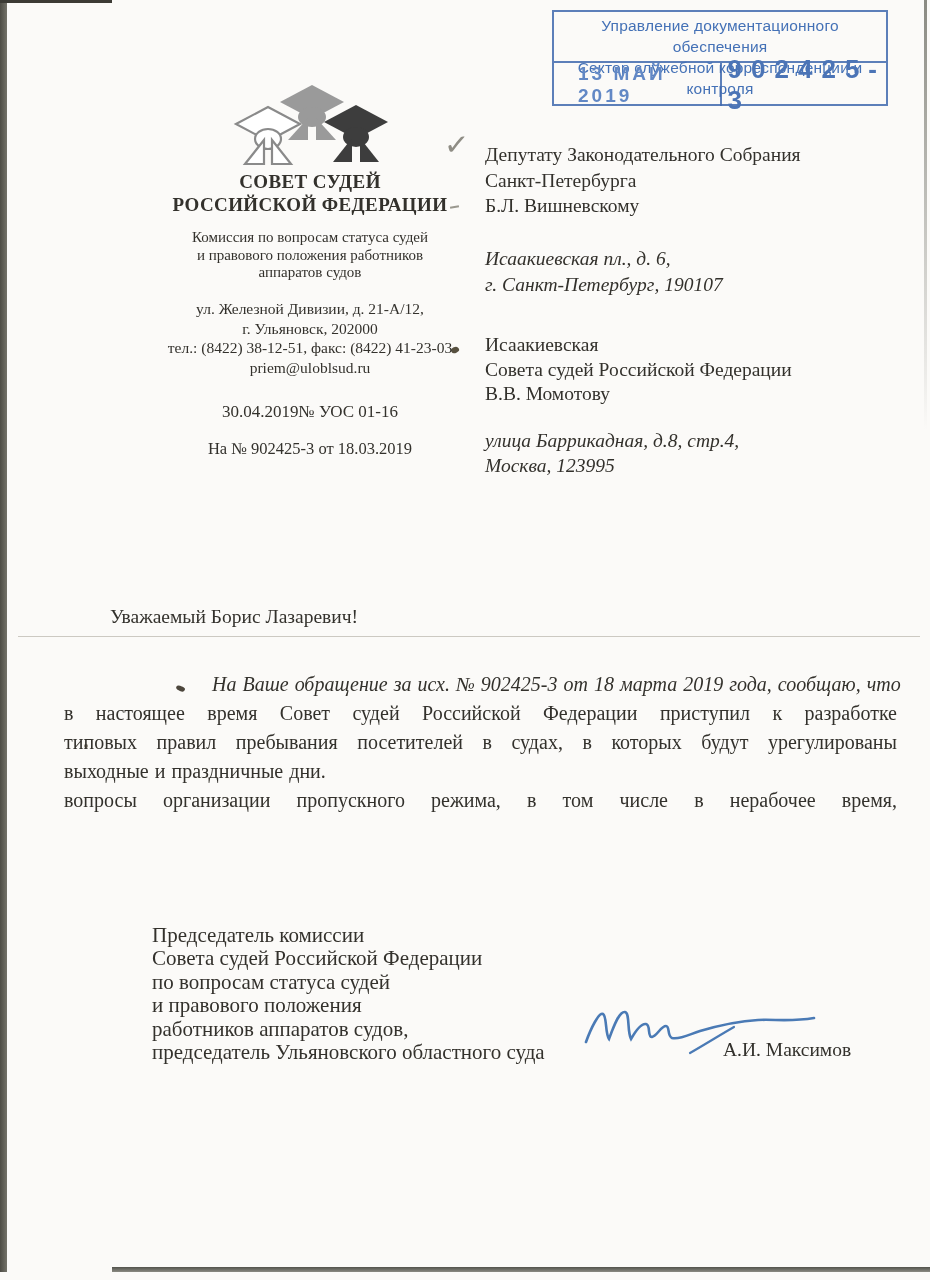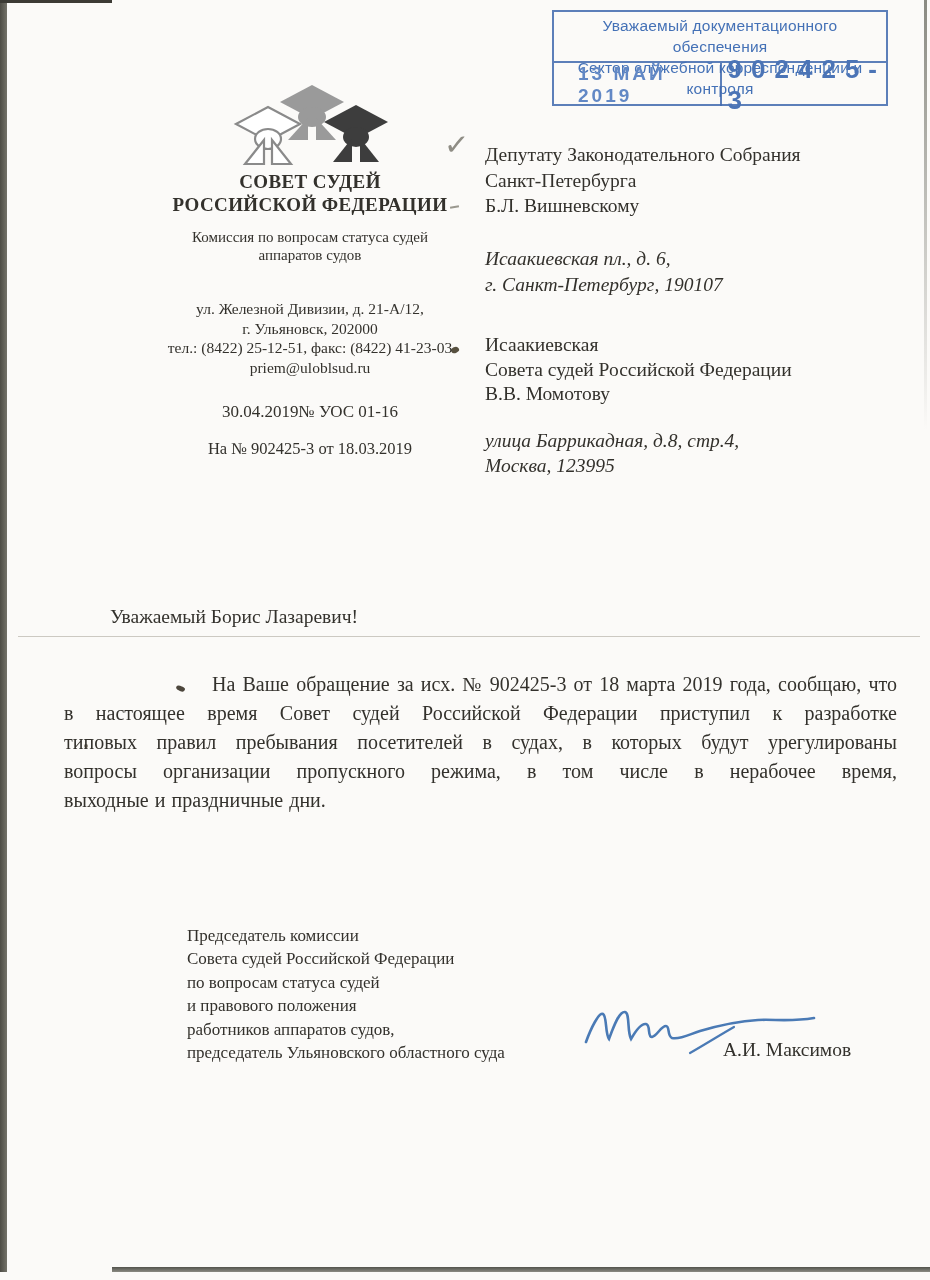--- a/index.html
+++ b/index.html
@@ -64,25 +64,25 @@
   .rc1{top:142px;font-size:19.5px;line-height:25.5px;}
   .rc1a{top:246px;font-size:19.5px;line-height:26px;font-style:italic;}
   .rc2{top:333px;font-size:19.5px;line-height:24.5px;}
   .rc2a{top:428px;font-size:19.5px;line-height:25px;font-style:italic;}
 
   
   .salutation{left:110px;top:606px;width:820px;text-align:left;font-size:19.5px;}
   .body-par{left:64px;top:670px;width:833px;font-size:20px;}
   .jline{text-align:justify;text-align-last:justify;line-height:29px;
     word-spacing:1px;white-space:nowrap;}
-  .jline.first{padding-left:148px;}
+  .jline.first{padding-left:148px;font-style:italic;}
   .jline.last{text-align-last:left;white-space:normal;}
 
   
-  .signoff-title{left:152px;top:924px;width:480px;font-size:17px;line-height:23.4px;margin-left:35px;}
+  .signoff-title{left:152px;top:924px;width:480px;font-size:21px;line-height:23.4px;}
   .sign-name{left:723px;top:1039px;font-size:19.5px;}
   .signature-svg{left:582px;top:1000px;}
 </style>
 </head>
 <body>
 
 <div class="page">
 
   <div class="abs edge-left"></div>
   <div class="abs edge-top"></div>
@@ -90,21 +90,21 @@
   <div class="abs edge-right"></div>
   <div class="abs fold-line"></div>
   <div class="abs speck1"></div>
   <div class="abs speck2"></div>
   <div class="abs speck3"></div>
   <div class="abs dashmark"></div>
   <div class="abs checkmark">✓</div>
 
   <div class="abs stamp">
     <div class="stamp-head">
-      <div>Уважаемый документационного обеспечения</div>
+      <div>Управление документационного обеспечения</div>
       <div>Сектор служебной корреспонденции и контроля</div>
     </div>
     <div class="stamp-row">
       <div class="stamp-date">13 МАЙ 2019</div>
       <div class="stamp-number">902425-3</div>
     </div>
   </div>
 
   <svg class="abs" style="left:228px;top:72px;" width="168" height="104" viewBox="0 0 168 104">
 
@@ -130,27 +130,28 @@
     </g>
   </svg>
 
   <div class="abs lh org-title">
     <div>СОВЕТ СУДЕЙ</div>
     <div>РОССИЙСКОЙ ФЕДЕРАЦИИ</div>
   </div>
 
   <div class="abs lh commission">
     <div>Комиссия по вопросам статуса судей</div>
+    <div>и правового положения работников</div>
     <div>аппаратов судов</div>
   </div>
 
   <div class="abs lh contact">
     <div>ул. Железной Дивизии, д. 21-А/12,</div>
     <div>г. Ульяновск, 202000</div>
-    <div>тел.: (8422) 25-12-51, факс: (8422) 41-23-03</div>
+    <div>тел.: (8422) 38-12-51, факс: (8422) 41-23-03</div>
     <div>priem@uloblsud.ru</div>
   </div>
 
   <div class="abs lh outgoing">30.04.2019№  УОС 01-16</div>
   <div class="abs lh in-reply">На № 902425-3 от 18.03.2019</div>
 
   <div class="abs rc rc1">
     <div>Депутату Законодательного Собрания</div>
     <div>Санкт-Петербурга</div>
     <div>Б.Л. Вишневскому</div>
@@ -169,22 +170,22 @@
     <div>улица Баррикадная, д.8, стр.4,</div>
     <div>Москва, 123995</div>
   </div>
 
   <div class="abs salutation">Уважаемый Борис Лазаревич!</div>
 
   <div class="abs body-par">
     <div class="jline first">На Ваше обращение за исх. № 902425-3 от 18 марта 2019 года, сообщаю, что</div>
     <div class="jline">в настоящее время Совет судей Российской Федерации приступил к разработке</div>
     <div class="jline">типовых правил пребывания посетителей в судах, в которых будут урегулированы</div>
+    <div class="jline last">выходные и праздничные дни.</div>
     <div class="jline">вопросы организации пропускного режима, в том числе в нерабочее время,</div>
-    <div class="jline last">выходные и праздничные дни.</div>
   </div>
 
   <div class="abs signoff-title">
     <div>Председатель комиссии</div>
     <div>Совета судей Российской Федерации</div>
     <div>по вопросам статуса судей</div>
     <div>и правового положения</div>
     <div>работников аппаратов судов,</div>
     <div>председатель Ульяновского областного суда</div>
   </div>

